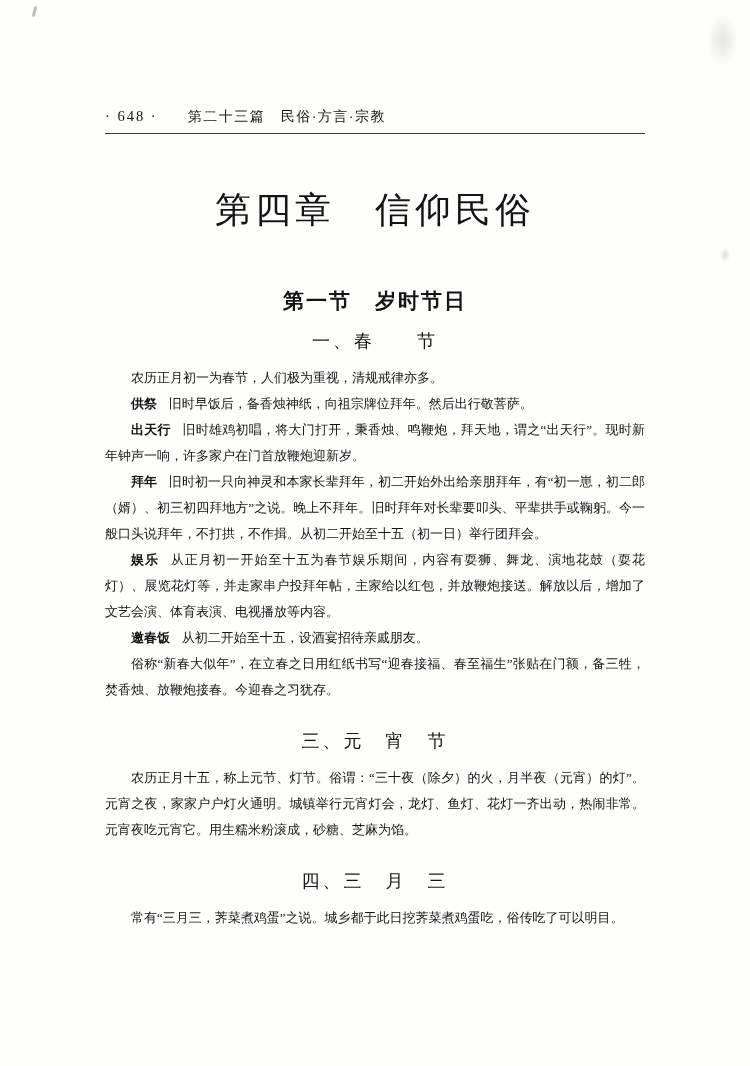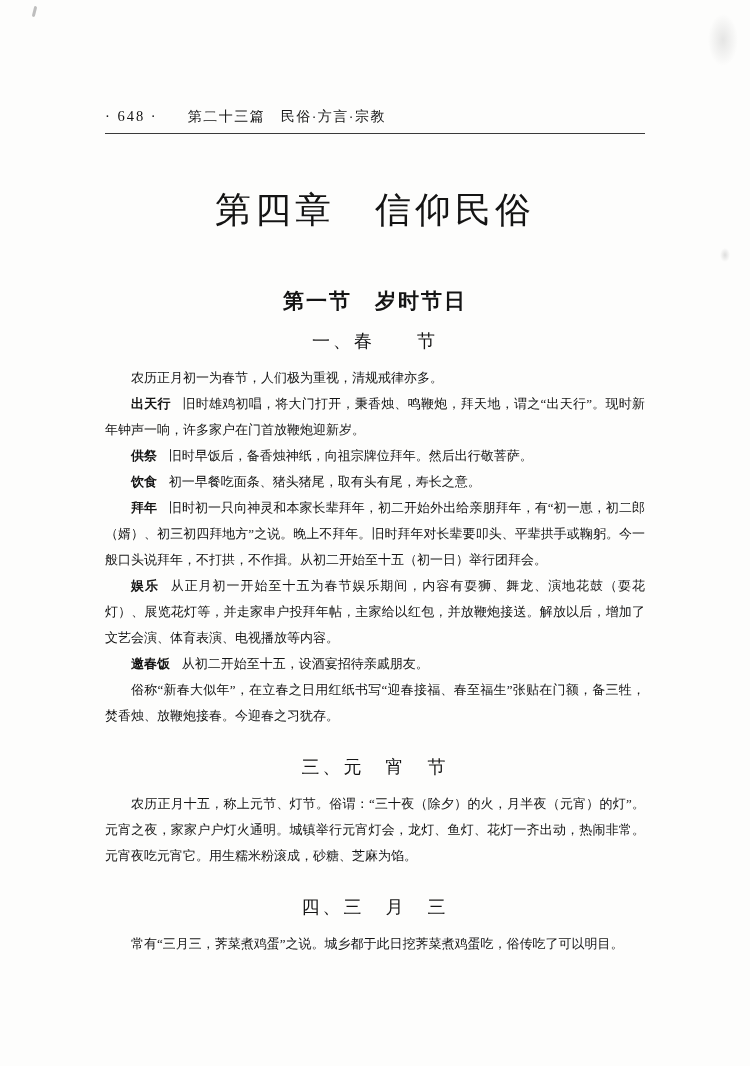--- a/index.html
+++ b/index.html
@@ -115,23 +115,22 @@
   </div>
   <div class="header-rule"></div>
 
   <h1 class="chapter">第四章　信仰民俗</h1>
   <h2 class="section">第一节　岁时节日</h2>
 
   <div class="body-text">
 
     <h3 class="sub first">一、春　　节</h3>
     <p><span>农历正月初一为春节，人们极为重视，清规戒律亦多。</span></p>
+    <p><b class="lbl">供祭</b><span>旧时早饭后，备香烛神纸，向祖宗牌位拜年。然后出行敬菩萨。</span></p>
     <p><b class="lbl">出天行</b><span>旧时雄鸡初唱，将大门打开，秉香烛、鸣鞭炮，拜天地，谓之“出天行”。现时新年钟声一响，许多家户在门首放鞭炮迎新岁。</span></p>
-    <p><b class="lbl">供祭</b><span>旧时早饭后，备香烛神纸，向祖宗牌位拜年。然后出行敬菩萨。</span></p>
-    <p><b class="lbl">饮食</b><span>初一早餐吃面条、猪头猪尾，取有头有尾，寿长之意。</span></p>
     <p><b class="lbl">拜年</b><span>旧时初一只向神灵和本家长辈拜年，初二开始外出给亲朋拜年，有“初一崽，初二郎（婿）、初三初四拜地方”之说。晚上不拜年。旧时拜年对长辈要叩头、平辈拱手或鞠躬。今一般口头说拜年，不打拱，不作揖。从初二开始至十五（初一日）举行团拜会。</span></p>
     <p><b class="lbl">娱乐</b><span>从正月初一开始至十五为春节娱乐期间，内容有耍狮、舞龙、演地花鼓（耍花灯）、展览花灯等，并走家串户投拜年帖，主家给以红包，并放鞭炮接送。解放以后，增加了文艺会演、体育表演、电视播放等内容。</span></p>
     <p><b class="lbl">邀春饭</b><span>从初二开始至十五，设酒宴招待亲戚朋友。</span></p>
 
     <p><span>俗称“新春大似年”，在立春之日用红纸书写“迎春接福、春至福生”张贴在门额，备三牲，焚香烛、放鞭炮接春。今迎春之习犹存。</span></p>
 
     <h3 class="sub">三、元　宵　节</h3>
     <p><span>农历正月十五，称上元节、灯节。俗谓：“三十夜（除夕）的火，月半夜（元宵）的灯”。元宵之夜，家家户户灯火通明。城镇举行元宵灯会，龙灯、鱼灯、花灯一齐出动，热闹非常。元宵夜吃元宵它。用生糯米粉滚成，砂糖、芝麻为馅。</span></p>
 
     <h3 class="sub">四、三　月　三</h3>

